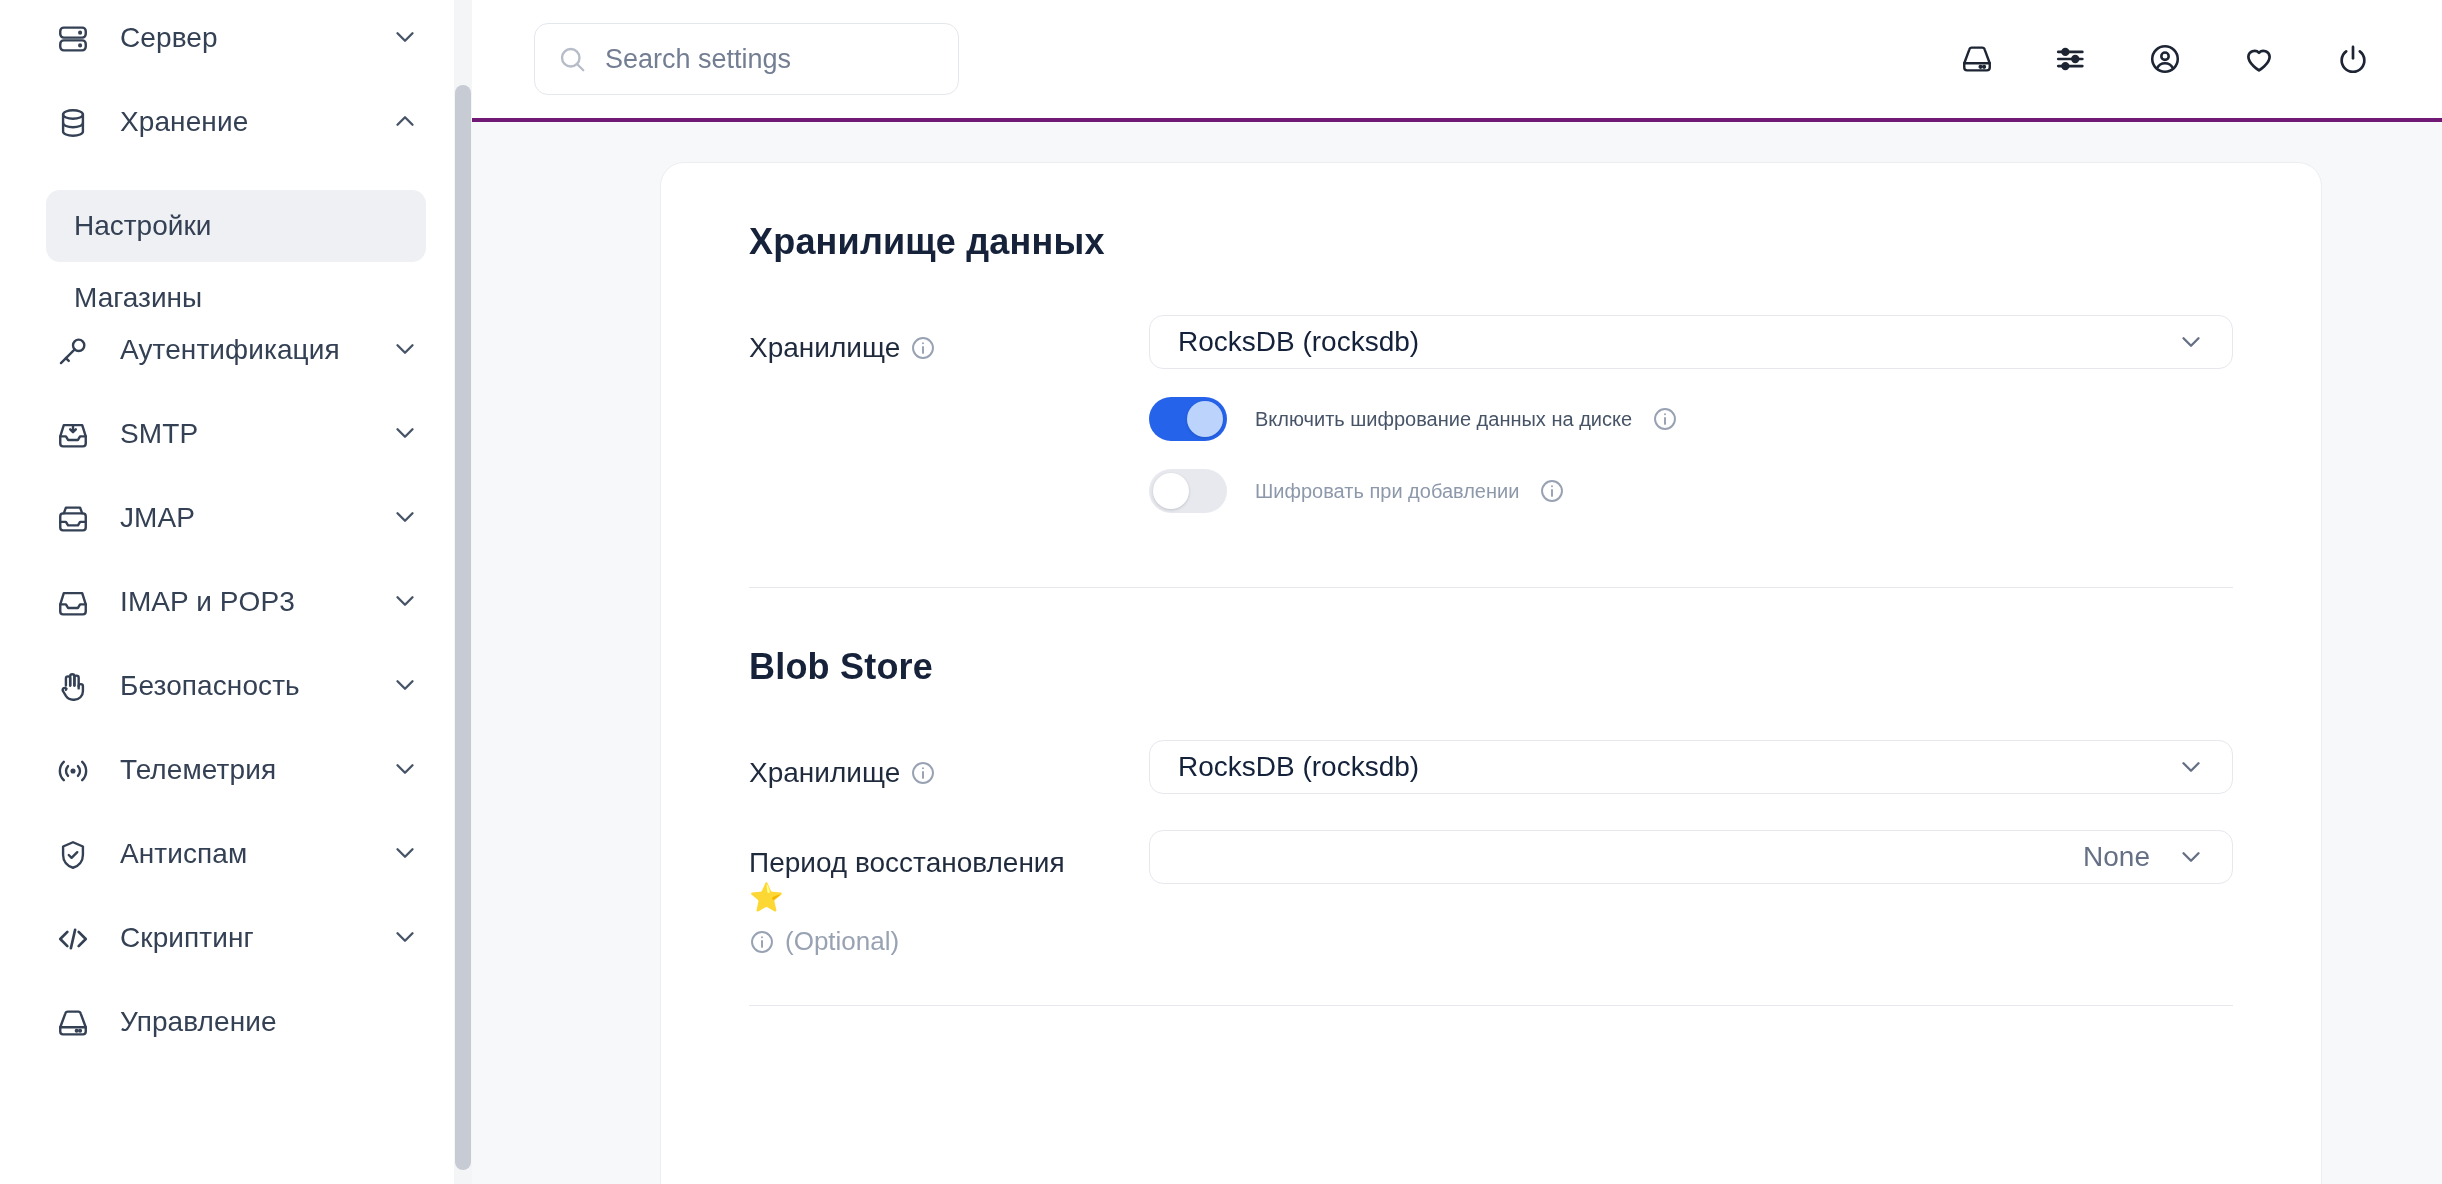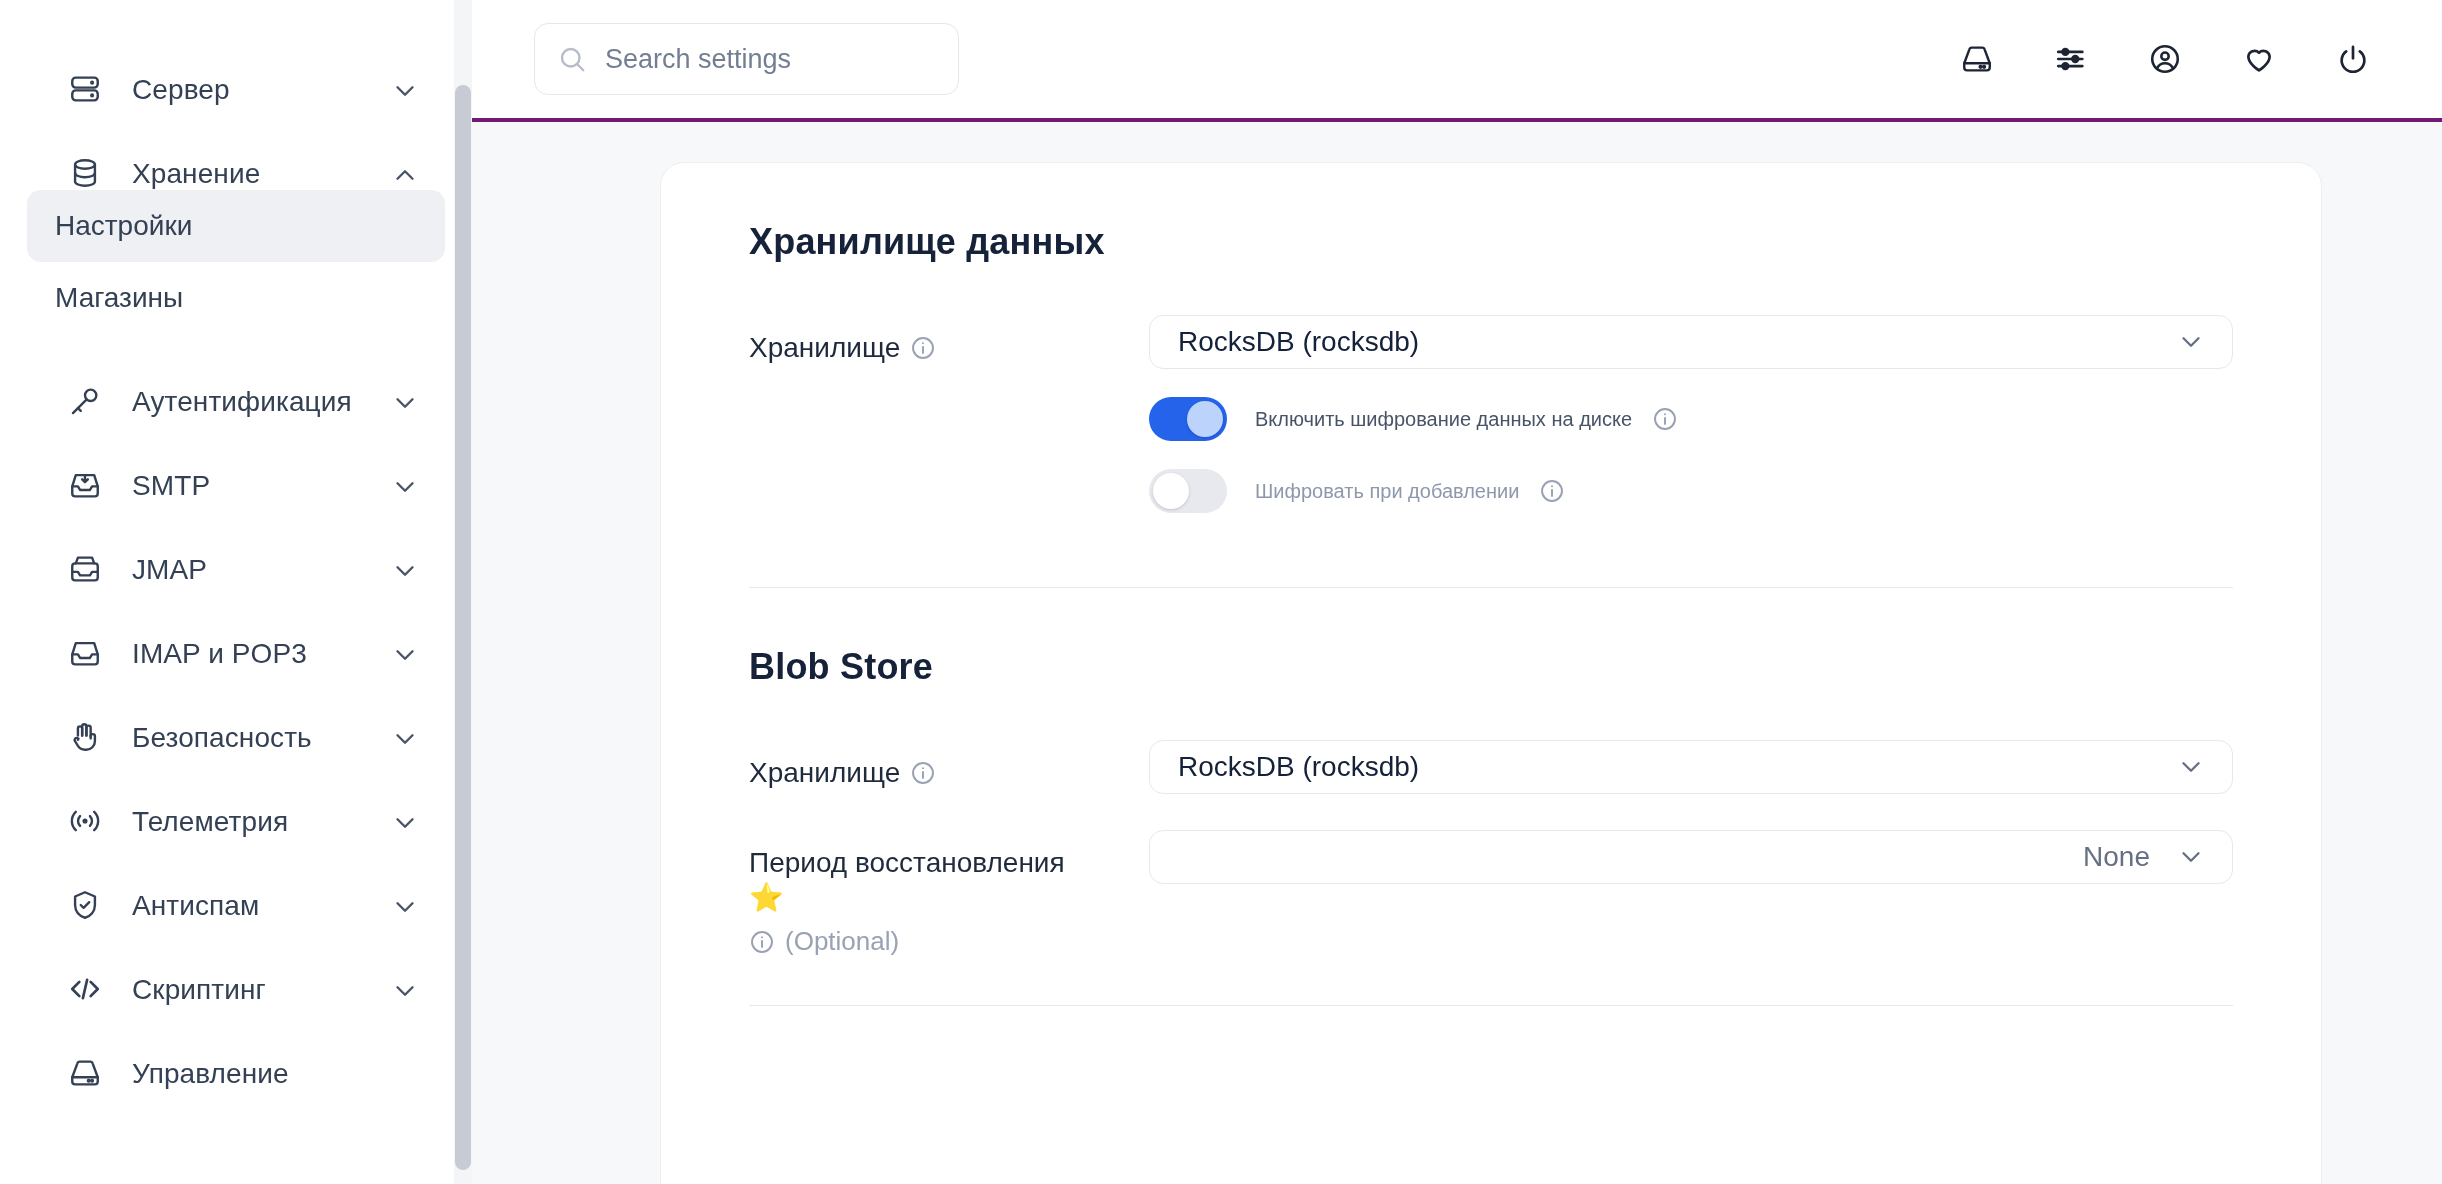--- a/index.html
+++ b/index.html
@@ -24,26 +24,25 @@
     height: 1184px;
     background: #ffffff;
     padding-top: 22px;
     position: relative;
     flex: 0 0 472px;
   }
   .nav-list { list-style: none; }
 
   .nav-item {
     display: flex;
-    align-items: flex-end;
+    align-items: flex-start;
     height: 84px;
-    padding: 0 52px 0 38px;
+    padding: 0 52px 0 56px;
     cursor: pointer;
     color: #344054;
-    margin-left: 30px;
   }
   .nav-item .nav-icon {
     width: 42px;
     flex: 0 0 42px;
     display: flex;
     align-items: center;
     justify-content: flex-start;
     color: #344054;
   }
   .nav-item .nav-label {
@@ -56,21 +55,21 @@
   }
   .nav-item .nav-chevron {
     flex: 0 0 auto;
     color: #475467;
     display: flex;
     align-items: center;
   }
 
   .sub-item {
     height: 72px;
-    margin: 0 27px;
+    margin: 0 46px;
     padding: 0 28px;
     display: flex;
     align-items: center;
     border-radius: 14px;
     font-size: 28px;
     color: #344054;
     cursor: pointer;
     white-space: nowrap;
   }
   .sub-item.active { background: #eef0f3; }

